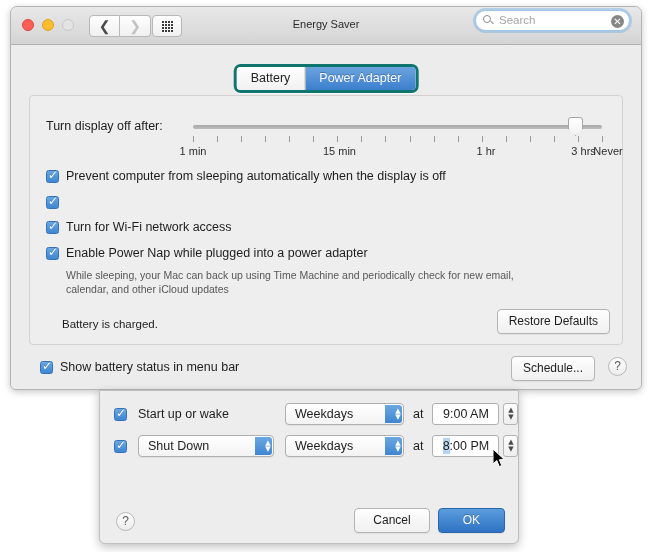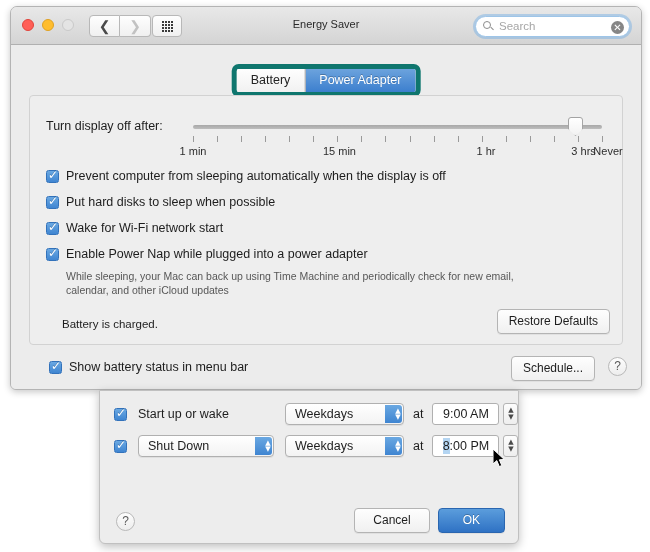--- a/index.html
+++ b/index.html
@@ -51,21 +51,21 @@
     display: flex; align-items: center; justify-content: center;
   }
   .dots { display: grid; grid-template-columns: repeat(4, 2px); grid-template-rows: repeat(4, 2px); gap: 1px; }
   .dots i { background: #3a3a3a; width: 2px; height: 2px; display: block; }
 
   .wintitle {
     position: absolute; left: 0; right: 0; top: 11px; text-align: center;
     font-size: 11px; color: #2a2a2a;
   }
 
-  .searchwrap { position: absolute; right: 11px; top: 9px; width: 155px; height: 21px; }
+  .searchwrap { position: absolute; right: 11px; top: 3px; width: 155px; height: 21px; }
   .searchfield {
     width: 100%; height: 100%;
     background: #fff; border: 1px solid #9ec5e8; border-radius: 11px;
     box-shadow: 0 0 0 2px rgba(112,172,228,.45);
     position: relative;
   }
   .mag {
     position: absolute; left: 7px; top: 4px; width: 8px; height: 8px;
     border: 1.3px solid #8d8d8d; border-radius: 50%;
   }
@@ -81,21 +81,21 @@
     border-radius: 50%; background: #868686; color: #fff;
     font-size: 10px; line-height: 13px; text-align: center;
     font-family: "DejaVu Sans", sans-serif;
   }
 
   
   .body { position: relative; height: 345px; background: #ececec; }
 
   .tabs {
     position: absolute; left: 50%; transform: translateX(-50%); top: 19px;
-    display: flex; border: 5px solid #0f766e; border-radius: 7px; overflow: hidden;
+    display: flex; border: 3px solid #0f766e; border-radius: 7px; overflow: hidden;
     box-shadow: 0 1px 0 rgba(255,255,255,.7);
   }
   .tab {
     padding: 4px 14px 5px; font-size: 12.5px; color: #232323;
     background: linear-gradient(to bottom, #fefefe, #f1f1f1);
   }
   .tab + .tab { border-left: 1px solid #a8a8a8; }
   .tab.active {
     background: linear-gradient(to bottom, #6ca3dd, #3c7fce);
     color: #fff; text-shadow: 0 -1px 0 rgba(0,0,0,.25);
@@ -151,21 +151,21 @@
 
   .btn {
     background: linear-gradient(to bottom, #fefefe, #f0f0f0);
     border: 1px solid #b4b4b4; border-radius: 4px;
     font-size: 12px; color: #1d1d1d; padding: 4px 11px 5px;
     font-family: "Liberation Sans", sans-serif;
     box-shadow: 0 1px 0 rgba(0,0,0,.05);
   }
   .restore { position: absolute; right: 12px; bottom: 10px; }
 
-  .bottombar { position: absolute; left: 12px; right: 0; bottom: 8px; height: 26px; }
+  .bottombar { position: absolute; left: 3px; right: 0; bottom: 8px; height: 26px; }
   .showbatt { position: absolute; left: 26px; top: 4px; display: flex; align-items: center; }
   .showbatt .cb { margin-top: 0; }
   .schedule { position: absolute; right: 46px; top: 0; }
   .helpbtn {
     position: absolute; right: 14px; top: 1px;
     width: 19px; height: 19px; border-radius: 50%;
     border: 1px solid #b9b9b9;
     background: linear-gradient(to bottom, #fdfdfd, #ededed);
     font-size: 12px; color: #5a5a5a; text-align: center; line-height: 17px;
   }
@@ -337,25 +337,24 @@
           <div class="thumb" id="thumb" style="left: 94.1176%;"></div>
         </div>
 
         <div class="checks">
           <div class="checkrow">
             <span class="cb"></span>
             <span class="checklabel">Prevent computer from sleeping automatically when the display is off</span>
           </div>
           <div class="checkrow">
             <span class="cb"></span>
-            <span class="checklabel">Put hard disks to sleep when possible</span>
           </div>
           <div class="checkrow">
             <span class="cb"></span>
-            <span class="checklabel">Wake for Wi-Fi network start</span>
+            <span class="checklabel">Turn for Wi-Fi network access</span>
           </div>
           <div class="checkrow">
             <span class="cb"></span>
             <span class="checklabel">Enable Power Nap while plugged into a power adapter</span>
           </div>
           <div class="helptext">While sleeping, your Mac can back up using Time Machine and periodically check for new email, calendar, and other iCloud updates</div>
         </div>
 
         <div class="statusline">Battery is charged.</div>
         <button class="btn restore">Restore Defaults</button>

